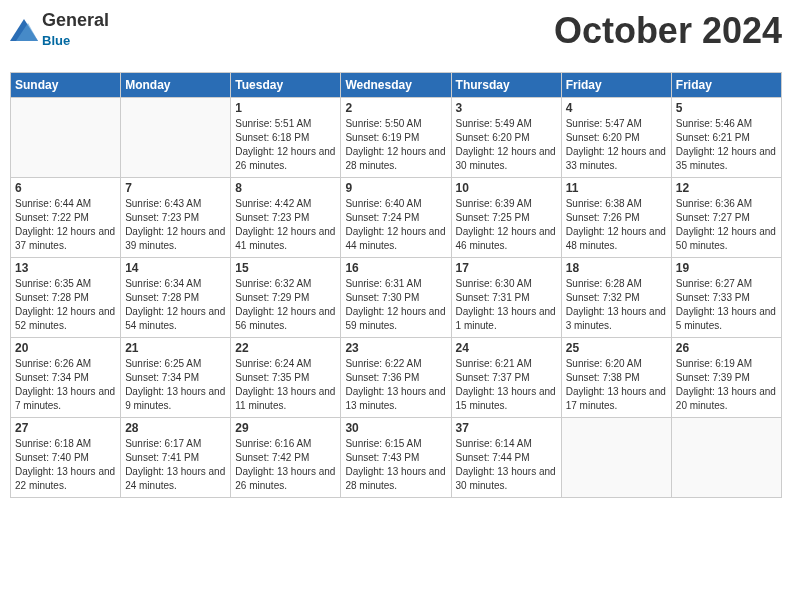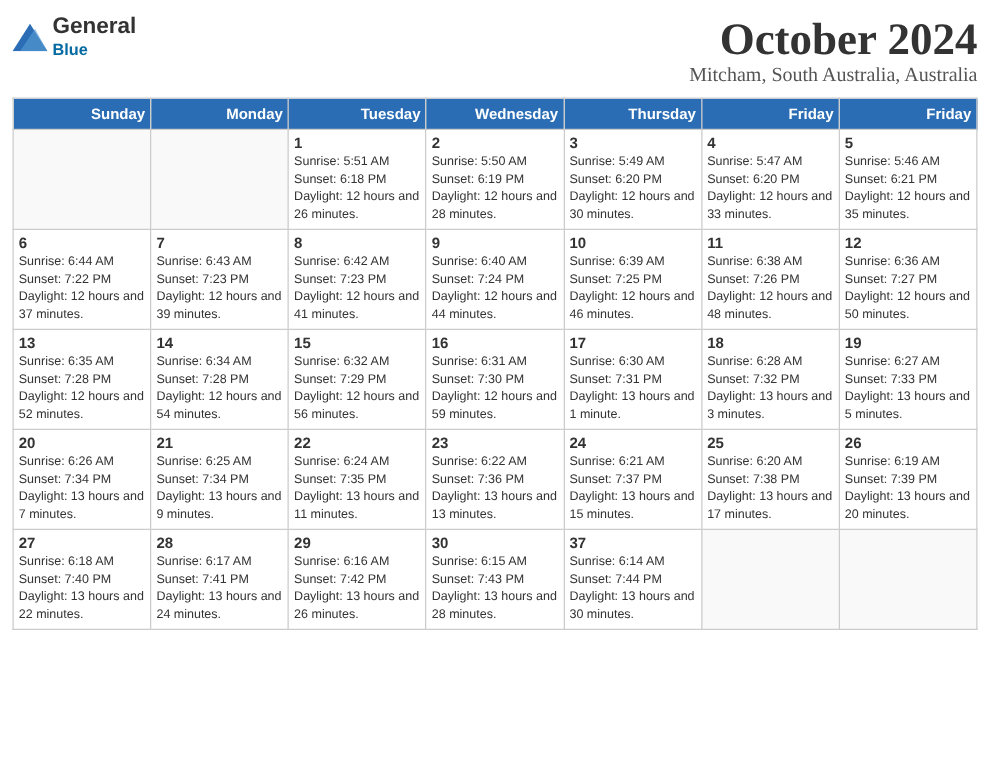--- a/index.html
+++ b/index.html
@@ -7,21 +7,21 @@
       font-family: Arial, sans-serif;
       background: #fff;
       width: 792px;
       min-height: 612px;
       padding: 10px;
     }
     .header-area {
       display: flex;
       justify-content: space-between;
       align-items: flex-start;
-      margin-bottom: 8px;
+      margin-bottom: 20px;
     }
     .logo {
       display: flex;
       align-items: center;
       gap: 4px;
     }
     .logo-text-general {
       font-size: 18px;
       font-weight: bold;
       color: #333;
@@ -30,42 +30,41 @@
       font-size: 13px;
       font-weight: bold;
       color: #0369a1;
     }
     .logo-icon {
       width: 28px;
       height: 22px;
     }
     .title-area {
       text-align: right;
-      font-family: Liberation Serif, serif;
     }
     .month-title {
       font-size: 36px;
       font-weight: bold;
       color: #333;
     }
     .location-title {
       font-size: 16px;
       color: #555;
     }
     table {
       width: 100%;
       border-collapse: collapse;
       table-layout: fixed;
     }
     th {
       background-color: #2a6db5;
       color: #fff;
       font-size: 12px;
       font-weight: bold;
-      text-align: right;
+      text-align: left;
       padding: 5px 4px;
       border: 1px solid #ccc;
     }
     td {
       vertical-align: top;
       border: 1px solid #ccc;
       padding: 3px 4px;
       font-size: 9.5px;
       color: #333;
       height: 80px;
@@ -95,21 +94,20 @@
       <polygon points="0,22 14,0 28,22" fill="#2a6db5"></polygon>
       <polygon points="6,22 18,4 28,22" fill="#5a9ed6" opacity="0.6"></polygon>
     </svg>
     <div>
       <span class="logo-text-general">General</span><br>
       <span class="logo-text-blue">Blue</span>
     </div>
   </div>
   <div class="title-area">
     <div class="month-title">October 2024</div>
-    <div class="location-title">Mitcham, South Australia, Australia</div>
   </div>
 </div>
 
 <table>
   <thead>
     <tr id="weekday-header">
         <th>Sunday</th>
         <th>Monday</th>
         <th>Tuesday</th>
         <th>Wednesday</th>
@@ -168,21 +166,21 @@
         </td>
         <td>
           <span class="day-number">7</span>
           <div class="day-detail">Sunrise: 6:43 AM
 Sunset: 7:23 PM
 Daylight: 12 hours
 and 39 minutes.</div>
         </td>
         <td>
           <span class="day-number">8</span>
-          <div class="day-detail">Sunrise: 6:42 AM
+          <div class="day-detail">Sunrise: 4:42 AM
 Sunset: 7:23 PM
 Daylight: 12 hours
 and 41 minutes.</div>
         </td>
         <td>
           <span class="day-number">9</span>
           <div class="day-detail">Sunrise: 6:40 AM
 Sunset: 7:24 PM
 Daylight: 12 hours
 and 44 minutes.</div>

